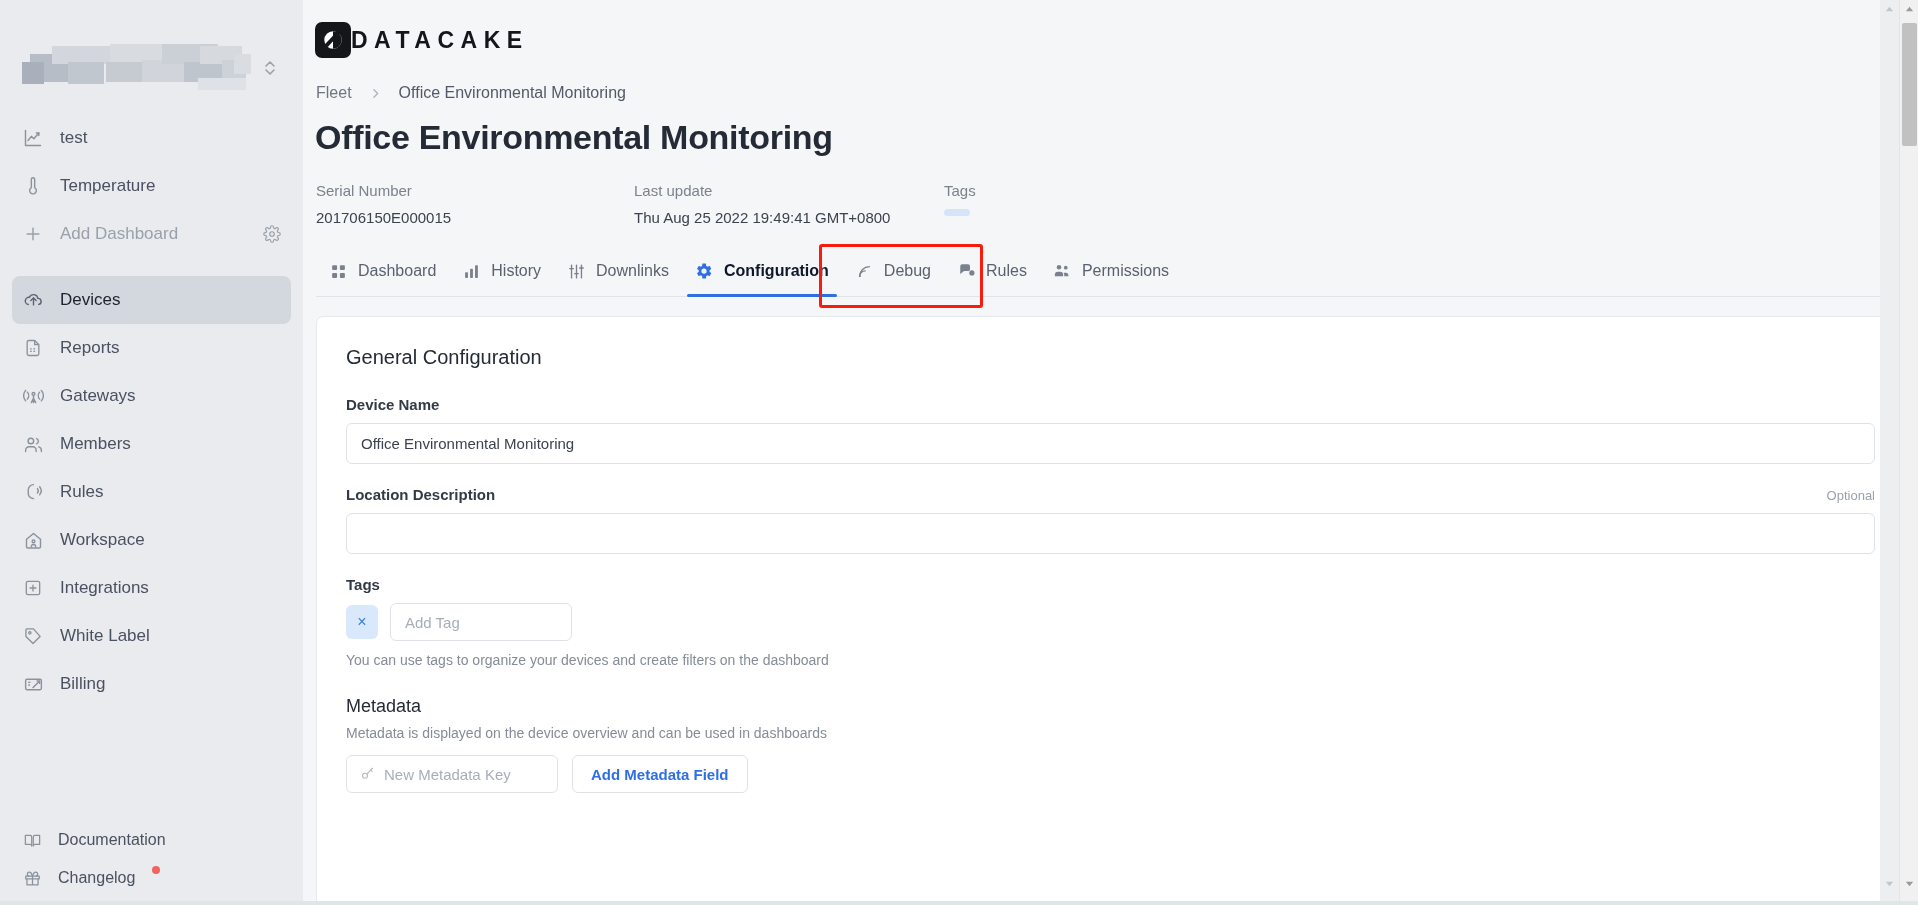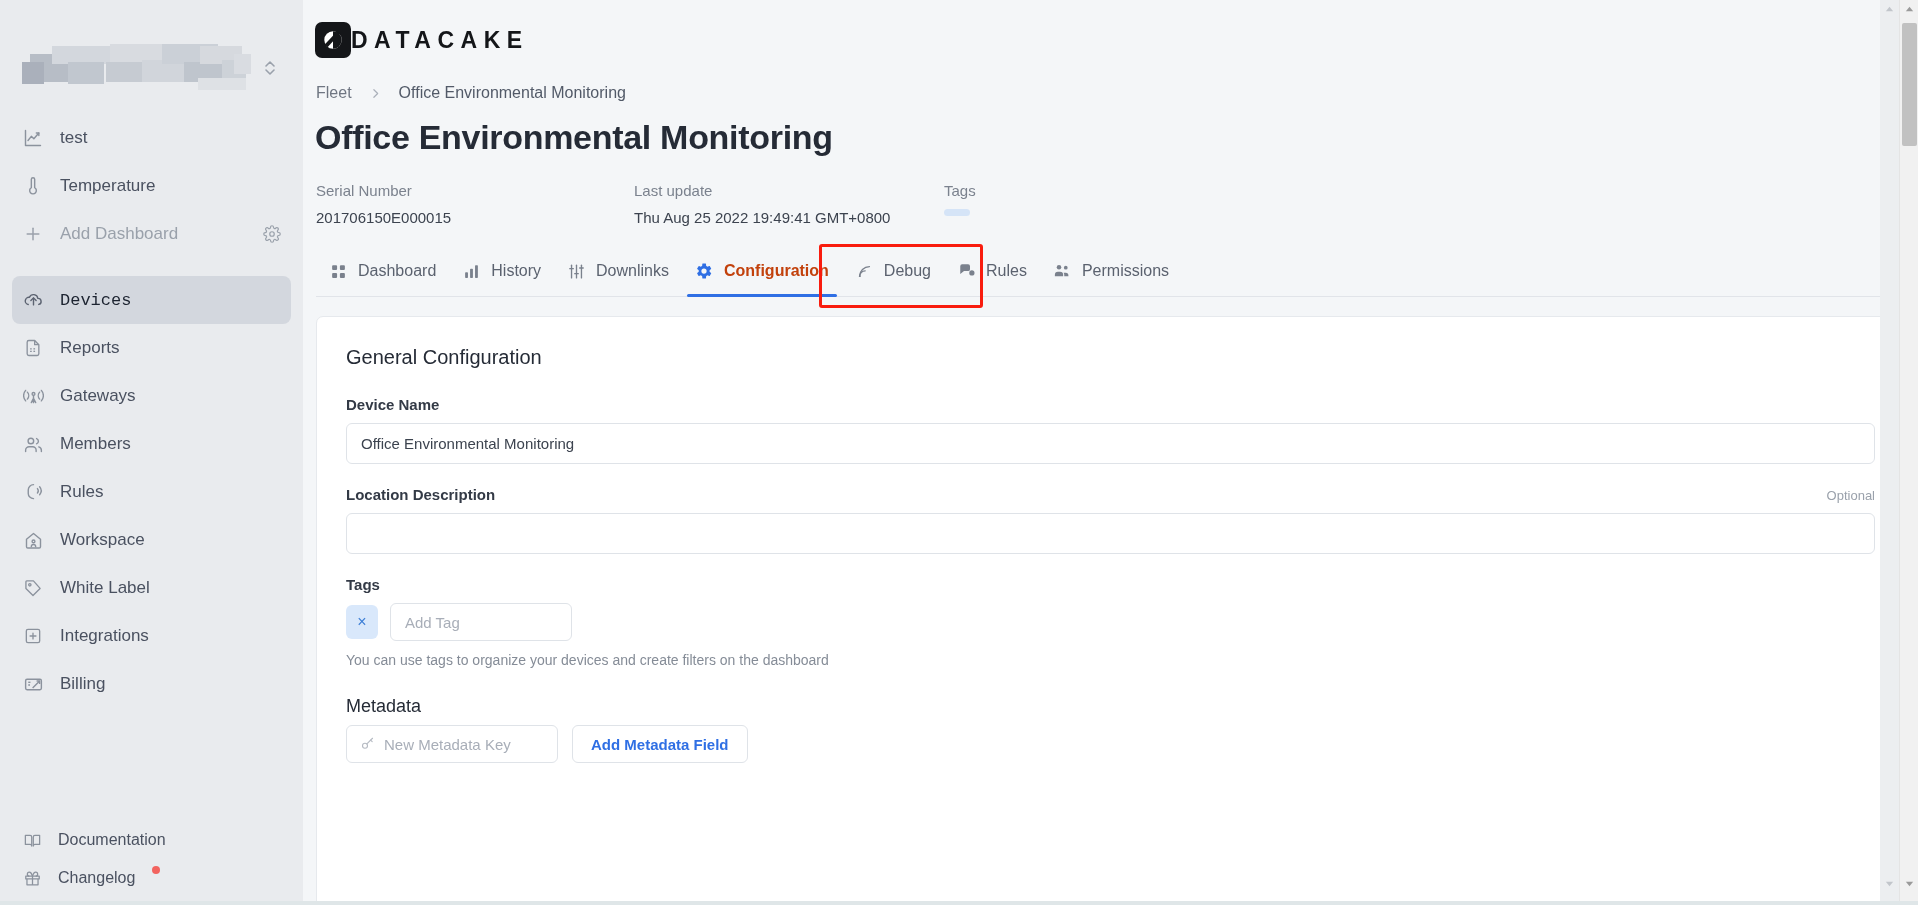--- a/index.html
+++ b/index.html
@@ -49,21 +49,21 @@
     position: relative;
   }
   .nav-item .ico {
     width: 22px; height: 22px; flex: 0 0 22px;
     display: flex; align-items: center; justify-content: center;
     color: #8b929d;
   }
   .nav-item.muted { color: #9aa1ab; }
   .nav-item.muted .ico { color: #9aa1ab; }
   .nav-item.active {
-    background: #d3d7de; color: #1c2330; font-weight: 400; font-family: Liberation Mono, monospace;
+    background: #d3d7de; color: #1c2330; font-weight: 400;
   }
   .nav-item.active .ico { color: #5c6371; }
   .nav-item .trail {
     margin-left: auto; color: #9aa1ab;
     display: flex; align-items: center;
   }
   .nav-gap { height: 14px; }
   .nav-bottom {
     margin-top: auto;
     padding: 0 12px 8px 12px;
@@ -140,21 +140,21 @@
     display: flex; align-items: center; gap: 10px;
     padding: 0 13px 14px 13px;
     font-size: 16px; color: #5b6personally;
     color: #5b626f;
     cursor: pointer; position: relative;
     height: 47px;
     box-sizing: border-box;
     padding-top: 11px;
   }
   .tab .tico { width: 19px; height: 19px; display: flex; align-items:center; justify-content:center; color: #7a818d; }
-  .tab.active { color: #c2410c; font-weight: bold; }
+  .tab.active { color: #0f172a; font-weight: bold; }
   .tab.active .tico { color: #2f6fe4; }
   .tab.active:after {
     content: ""; position: absolute; left: 5px; right: 5px; bottom: -1px;
     height: 3px; background: #2f6fe4; border-radius: 2px;
   }
   .tab-highlight {
     position: absolute;
     border: 3px solid #f91c0e;
     border-radius: 3px;
     pointer-events: none;
@@ -388,36 +388,36 @@
           <svg width="21" height="21" viewBox="0 0 24 24" fill="none" stroke="currentColor" stroke-width="1.6" stroke-linecap="round" stroke-linejoin="round">
             <path d="M4 10.5 12 4l8 6.5V19a1.5 1.5 0 0 1-1.5 1.5h-13A1.5 1.5 0 0 1 4 19z"></path>
             <circle cx="12" cy="13" r="1.6"></circle>
               <path d="M9.5 19a2.5 2.5 0 0 1 5 0"></path>
           </svg>
         </span>
         <span>Workspace</span>
       </div>
       <div class="nav-item">
         <span class="ico">
-          <svg width="20" height="20" viewBox="0 0 24 24" fill="none" stroke="currentColor" stroke-width="1.6" stroke-linejoin="round">
-            <path d="M20.5 12.5 12 21 3.5 12.5V4.5a1 1 0 0 1 1-1h8z"></path>
-            <circle cx="8.2" cy="8.2" r="1.4"></circle>
-          </svg>
-        </span>
-        <span>White Label</span>
-      </div>
-      <div class="nav-item">
-        <span class="ico">
           <svg width="20" height="20" viewBox="0 0 24 24" fill="none" stroke="currentColor" stroke-width="1.6" stroke-linecap="round">
             <rect x="4" y="4" width="16" height="16" rx="2"></rect>
             <line x1="12" y1="8.5" x2="12" y2="15.5"></line>
               <line x1="8.5" y1="12" x2="15.5" y2="12"></line>
           </svg>
         </span>
         <span>Integrations</span>
+      </div>
+      <div class="nav-item">
+        <span class="ico">
+          <svg width="20" height="20" viewBox="0 0 24 24" fill="none" stroke="currentColor" stroke-width="1.6" stroke-linejoin="round">
+            <path d="M20.5 12.5 12 21 3.5 12.5V4.5a1 1 0 0 1 1-1h8z"></path>
+            <circle cx="8.2" cy="8.2" r="1.4"></circle>
+          </svg>
+        </span>
+        <span>White Label</span>
       </div>
       <div class="nav-item">
         <span class="ico">
           <svg width="21" height="21" viewBox="0 0 24 24" fill="none" stroke="currentColor" stroke-width="1.6" stroke-linejoin="round">
             <rect x="3" y="6" width="18" height="12" rx="1.6"></rect>
             <line x1="6" y1="9.5" x2="8.5" y2="9.5"></line>
               <line x1="6" y1="12.5" x2="8" y2="12.5"></line>
             <path d="M11 16 19 8"></path>
               <polyline points="19,11.5 19,8 15.5,8"></polyline>
           </svg>
@@ -593,20 +593,21 @@
       </div>
       <div class="tags-row">
         <div class="tag-chip">×</div>
         <input class="tag-input" type="text" value="" placeholder="Add Tag" style="">
       </div>
       <div class="helper">You can use tags to organize your devices and create filters on the dashboard</div>
 
       <div class="spacer-28"></div>
 
       <div class="meta-title">Metadata</div>
+      <div class="meta-sub">Metadata is displayed on the device overview and can be used in dashboards</div>
       <div class="meta-controls">
         <div class="meta-key-input">
           <span style="display:flex;color:#b6bbc3">
             <svg width="15" height="15" viewBox="0 0 24 24" fill="none" stroke="currentColor" stroke-width="1.8" stroke-linecap="round">
               <circle cx="8" cy="14" r="4"></circle>
                 <path d="M11 11 20 2"></path>
                 <path d="M17 5l2.5 2.5"></path>
             </svg>
           </span>
           <span>New Metadata Key</span>

